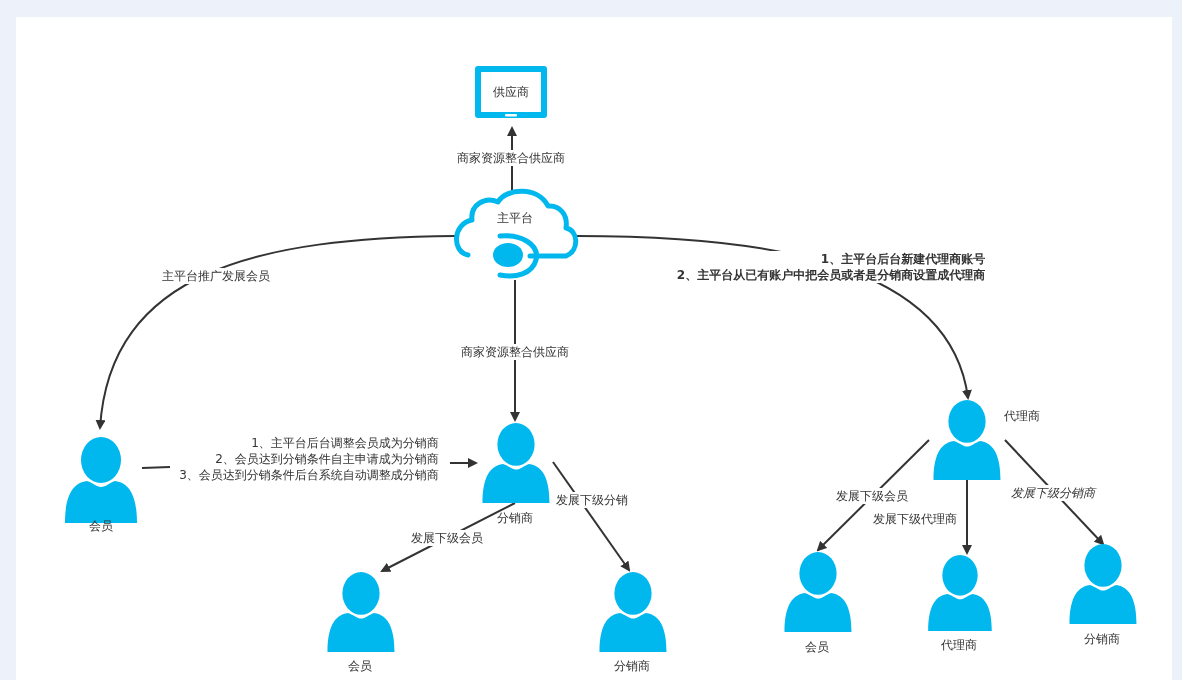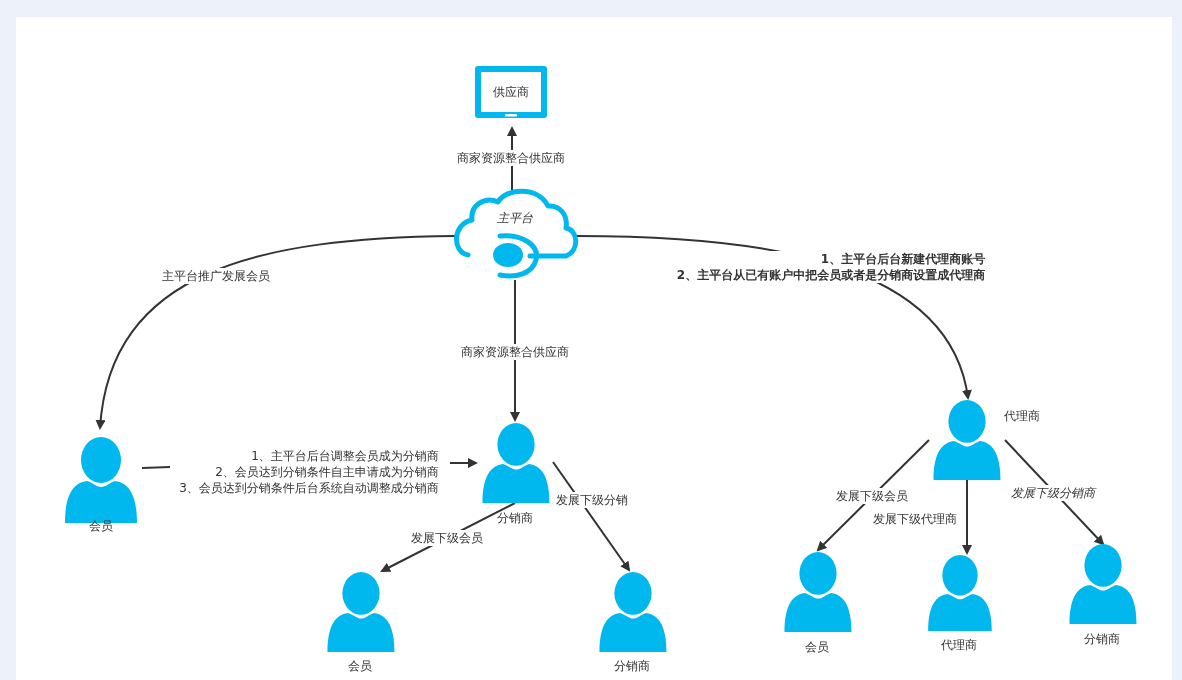--- a/index.html
+++ b/index.html
@@ -85,35 +85,35 @@
   <use href="#person" x="480" y="423" width="72" height="80"></use>
   <use href="#person" x="325" y="572" width="72" height="80"></use>
   <use href="#person" x="597" y="572" width="72" height="80"></use>
   <use href="#person" x="931" y="400" width="72" height="80"></use>
   <use href="#person" x="782" y="552" width="72" height="80"></use>
   <use href="#person" x="924" y="555" width="72" height="76"></use>
   <use href="#person" x="1067" y="544" width="72" height="80"></use>
 </svg>
 
 <div class="lbl node-label" style="left:511px; top:84px;">供应商</div>
-<div class="lbl node-label" style="left:515px; top:210px;font-style:italic;">主平台</div>
+<div class="lbl node-label" style="left:515px; top:210px;">主平台</div>
 <div class="lbl node-label" style="left:101px; top:518px;">会员</div>
 <div class="lbl node-label" style="left:515px; top:510px;">分销商</div>
 <div class="lbl node-label" style="left:360px; top:658px;">会员</div>
 <div class="lbl node-label" style="left:632px; top:658px;">分销商</div>
 <div class="lbl node-label" style="left:1022px; top:408px;">代理商</div>
 <div class="lbl node-label" style="left:817px; top:639px;">会员</div>
 <div class="lbl node-label" style="left:959px; top:637px;">代理商</div>
 <div class="lbl node-label" style="left:1102px; top:631px;">分销商</div>
 
 <div class="lbl bg" style="left:511px; top:150px;">商家资源整合供应商</div>
 <div class="lbl bg" style="left:216px; top:268px;">主平台推广发展会员</div>
 <div class="lbl bg" style="left:515px; top:344px;">商家资源整合供应商</div>
 <div class="lbl bg" style="left:831px; top:251px;font-weight:bold;">1、主平台后台新建代理商账号
 2、主平台从已有账户中把会员或者是分销商设置成代理商</div>
-<div class="lbl bg" style="left:309px; top:448px;">1、主平台后台调整会员成为分销商
+<div class="lbl bg" style="left:309px; top:435px;">1、主平台后台调整会员成为分销商
 2、会员达到分销条件自主申请成为分销商
 3、会员达到分销条件后台系统自动调整成分销商</div>
 <div class="lbl bg" style="left:447px; top:530px;">发展下级会员</div>
 <div class="lbl bg" style="left:592px; top:492px;">发展下级分销</div>
 <div class="lbl bg" style="left:872px; top:488px;">发展下级会员</div>
 <div class="lbl bg" style="left:915px; top:511px;">发展下级代理商</div>
 <div class="lbl bg" style="left:1053px; top:485px;font-style:italic;">发展下级分销商</div>
 
 </body></html>

